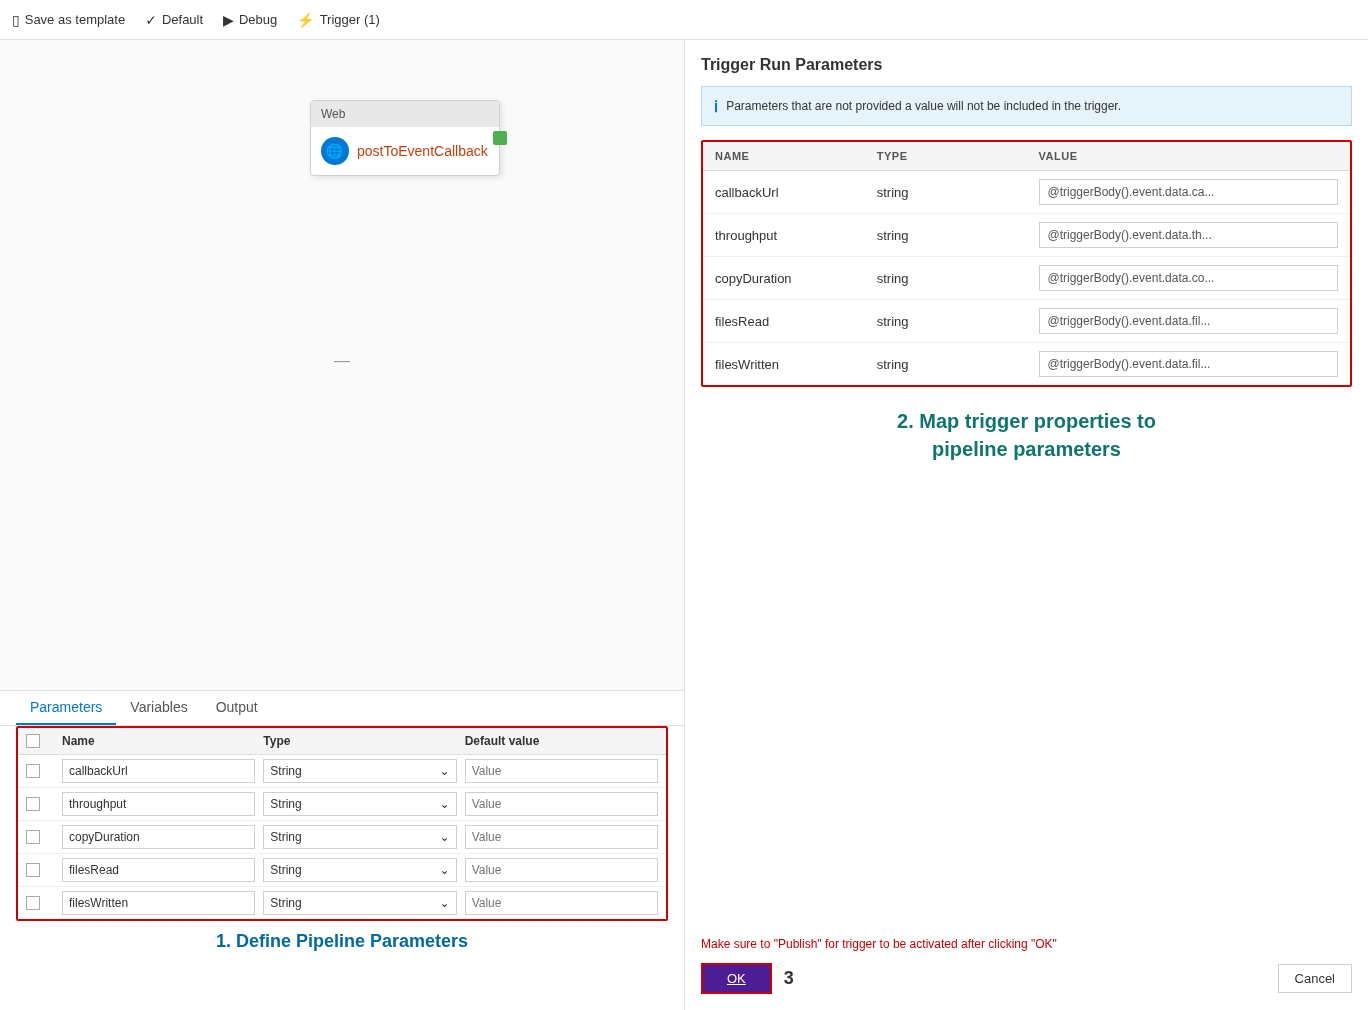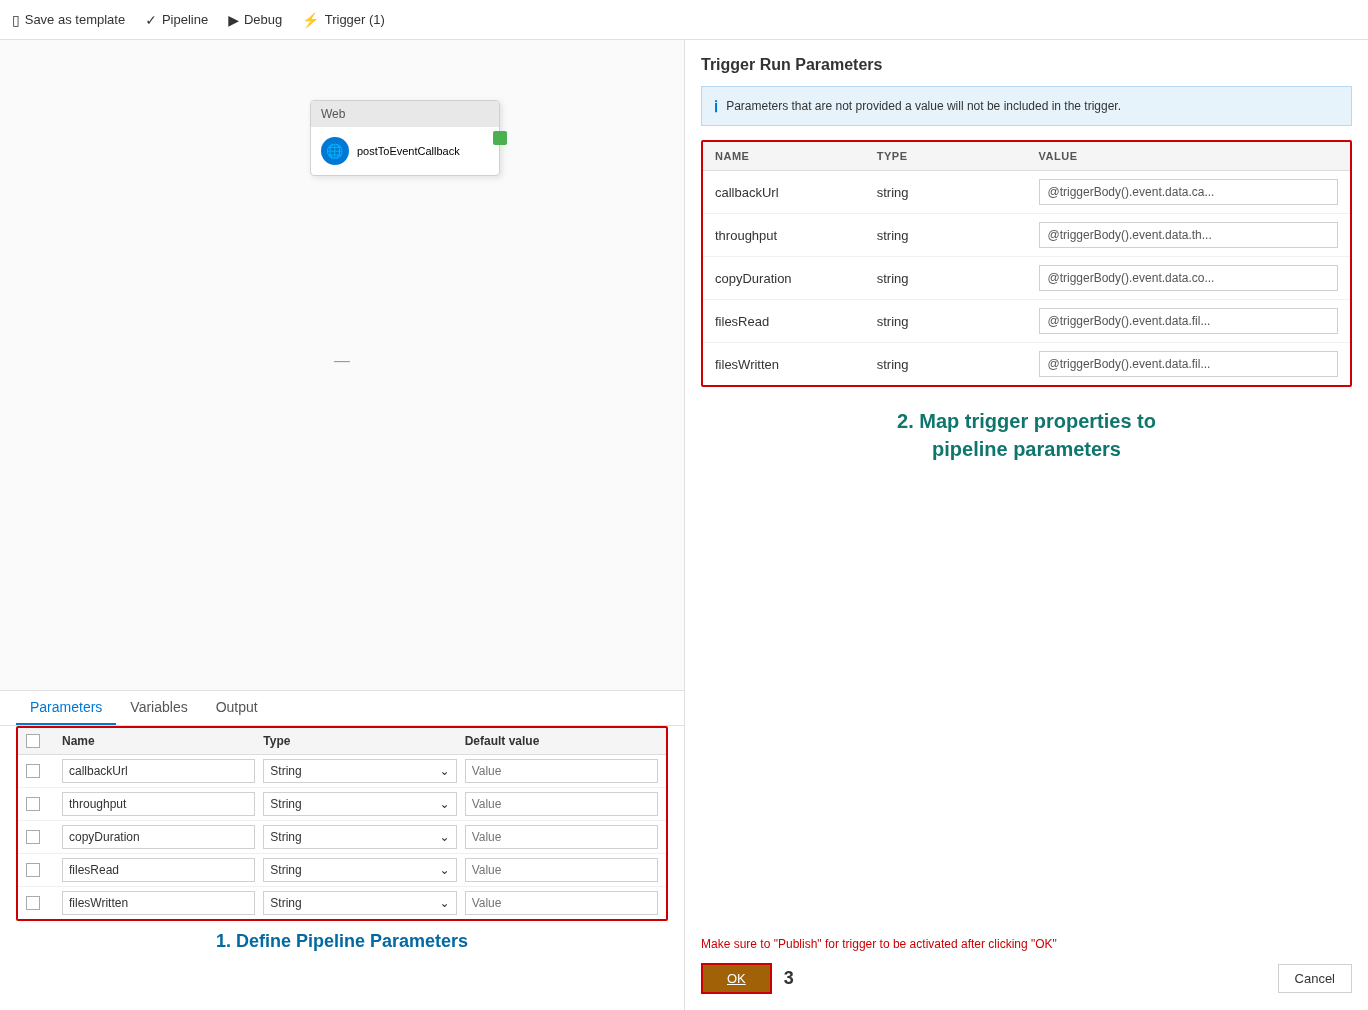--- a/index.html
+++ b/index.html
@@ -19,21 +19,21 @@
     .left-panel { width: 685px; flex-shrink: 0; background: #fafafa; display: flex; flex-direction: column; border-right: 1px solid #e0e0e0; position: relative; }
     
     
     .canvas-area { flex: 1; position: relative; background: #fafafa; overflow: hidden; }
     
     
     .pipeline-node { position: absolute; top: 60px; left: 310px; background: #fff; border: 1px solid #d0d0d0; border-radius: 4px; width: 190px; padding: 0; box-shadow: 2px 2px 6px rgba(0,0,0,0.1); }
     .node-header { background: #e8e8e8; padding: 6px 10px; font-size: 12px; color: #555; border-radius: 4px 4px 0 0; display: flex; align-items: center; gap: 6px; }
     .node-body { padding: 10px; display: flex; align-items: center; gap: 8px; }
     .node-icon { width: 28px; height: 28px; background: #0078d4; border-radius: 50%; display: flex; align-items: center; justify-content: center; color: white; font-size: 14px; }
-    .node-label { font-size: 11px; color: #000000; }
+    .node-label { font-size: 14px; color: #c2410c; }
     .node-connector { position: absolute; right: -8px; top: 50%; transform: translateY(-50%); width: 14px; height: 14px; background: #4caf50; border-radius: 2px; }
     
     
     .bottom-panel { height: 320px; border-top: 1px solid #e0e0e0; background: #fff; display: flex; flex-direction: column; }
     .bottom-tabs { display: flex; border-bottom: 1px solid #e0e0e0; padding: 0 16px; gap: 0; }
     .tab-item { padding: 8px 14px; cursor: pointer; font-size: 14px; color: #555; border-bottom: 2px solid transparent; }
     .tab-item.active { color: #0078d4; border-bottom: 2px solid #0078d4; font-weight: 500; }
     
     .bottom-toolbar { padding: 6px 16px; display: flex; align-items: center; gap: 8px; }
     .btn-new { display: flex; align-items: center; gap: 4px; cursor: pointer; color: #333; font-size: 13px; }
@@ -73,38 +73,38 @@
     .trigger-value { border: 1px solid #d0d0d0; padding: 3px 8px; font-size: 12px; color: #555; background: #fff; height: 26px; display: flex; align-items: center; }
     
     .step-label { font-size: 20px; font-weight: 700; color: #0f766e; text-align: center; line-height: 1.4; margin-bottom: 20px; }
     
     .minimize-bar { position: absolute; bottom: 320px; left: 50%; transform: translateX(-50%); cursor: pointer; color: #999; font-size: 16px; }
     
     
     .right-footer { margin-top: auto; padding-top: 16px; }
     .warning-text { font-size: 12px; color: #cc0000; margin-bottom: 12px; }
     .footer-buttons { display: flex; align-items: center; gap: 12px; }
-    .btn-ok { background: #a16207; color: #fff; border: 2px solid #cc0000; padding: 6px 24px; font-size: 13px; cursor: pointer; font-weight: 500; text-decoration: underline; }
+    .btn-ok { background: #4c1d95; color: #fff; border: 2px solid #cc0000; padding: 6px 24px; font-size: 13px; cursor: pointer; font-weight: 500; text-decoration: underline; }
     .btn-cancel { background: #fff; color: #333; border: 1px solid #d0d0d0; padding: 6px 16px; font-size: 13px; cursor: pointer; }
     .step-3-label { font-size: 18px; font-weight: 600; color: #333; }
     .spacer { flex: 1; }
   </style>
 </head>
 <body>
 
 <div class="app-container">
 
   <div class="toolbar">
     <div class="toolbar-item">
       <span class="toolbar-icon">▯</span>
       <span>Save as template</span>
     </div>
     <div class="toolbar-item">
       <span class="toolbar-icon">✓</span>
-      <span>Pipeline</span>
+      <span>Default</span>
     </div>
     <div class="toolbar-item">
       <span class="toolbar-icon">▶</span>
       <span>Debug</span>
     </div>
     <div class="toolbar-item">
       <span class="toolbar-icon">⚡</span>
       <span>Trigger (1)</span>
     </div>
   </div>

